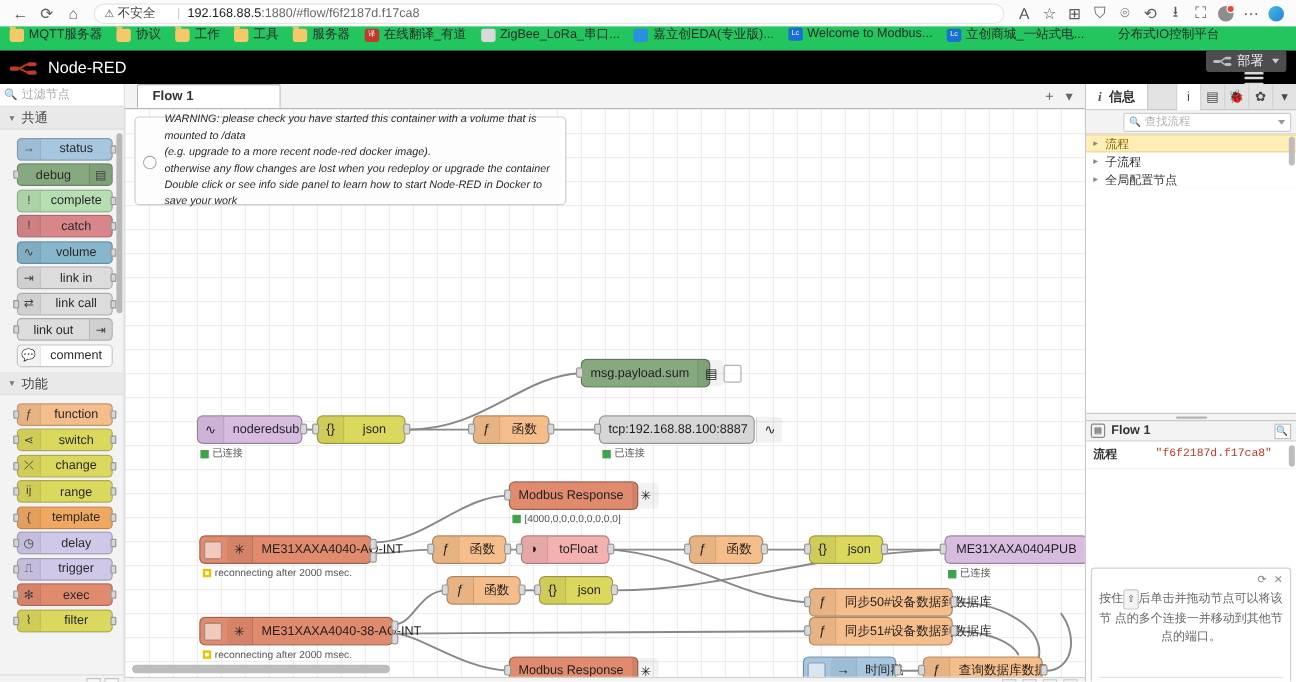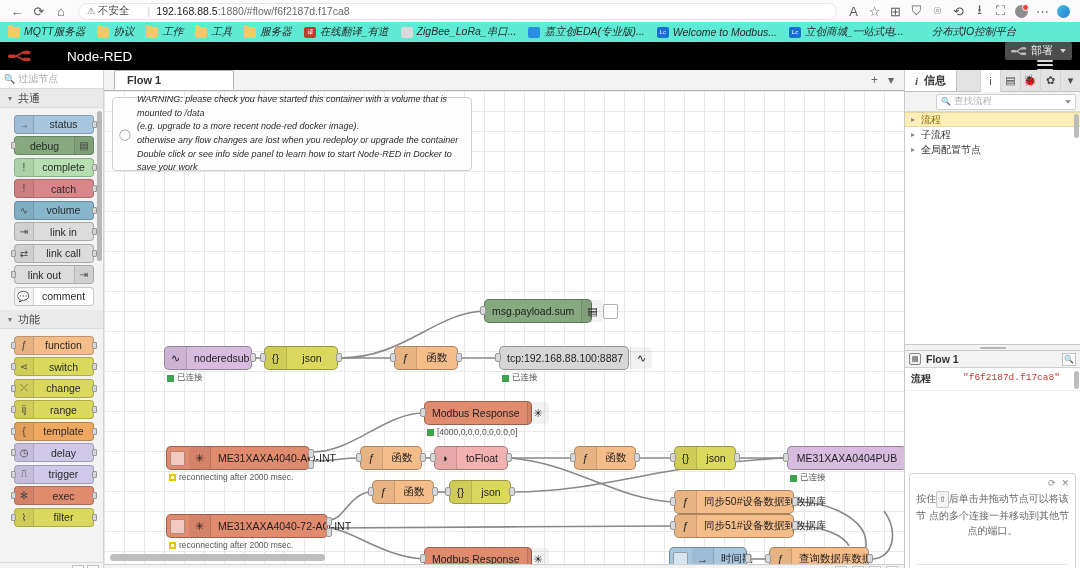--- a/index.html
+++ b/index.html
@@ -24,38 +24,38 @@
   #omnibox .url-host { color:#202020; }
   #omnibox .url-rest { color:#6a6a6a; }
   #nav-right { display:flex; align-items:center; }
   #nav-right .nav-btn { width:21px; }
   .avatar-dot { width:13px; height:13px; border-radius:50%; background:#8d8d8d; position:relative; }
   .avatar-dot::after { content:""; position:absolute; top:-1px; right:-1px; width:5px; height:5px;
                        border-radius:50%; background:#e8453c; border:1px solid #fbfbfb; }
   .copilot { width:13px; height:13px; border-radius:50%;
              background:linear-gradient(135deg,#3fc1d9,#2a7de1); }
 
-  #bookmarks { height:20px; display:flex; align-items:center; padding:0 8px;
-               background:#5eead4; overflow:hidden; white-space:nowrap;font-style:italic; }
+  #bookmarks { height:20px; display:flex; align-items:flex-start; padding:0 8px;
+               background:#22c55e; overflow:hidden; white-space:nowrap; }
   .bm { display:inline-flex; align-items:center; margin-right:12px; font-size:10.5px; color:#2b2b2b; }
   .bm .bm-ico { width:12px; height:11px; margin-right:4px; border-radius:2px; flex:none;
                 display:inline-block; }
   .ico-folder { background:#f5c869; position:relative; }
   .ico-folder::before { content:""; position:absolute; left:0; top:-2px; width:5px; height:2px;
                         background:#f5c869; border-radius:1px 1px 0 0; }
   .ico-red { background:#c0392b; color:#fff; font-size:6px; text-align:center; line-height:11px; }
   .ico-blue { background:#2a8fe0; border-radius:50%; }
   .ico-blue2 { background:#1a6fd4; color:#fff; font-size:6px; text-align:center; line-height:11px; }
   .ico-gray { background:#d9d9d9; }
   .ico-none { background:transparent; }
 
   
   #nr-header { height:28px; background:#000000; display:flex; align-items:center;
                padding:0 8px; color:#fff; }
-  #nr-logo { display:flex; align-items:flex-start; font-size:13.5px; color:#ffffff;gap:27px; }
+  #nr-logo { display:flex; align-items:flex-end; font-size:13.5px; color:#ffffff; }
   .logo-mark { width:26px; height:14px; margin-right:6px; display:inline-block; }
   #nr-header-right { margin-left:auto; display:flex; align-items:center;flex-direction:column; }
   #deploy-btn { height:18px; background:#4d4d4d; color:#eee; font-size:11px; display:flex;
                 align-items:center; border-radius:2px; padding:0 6px; }
   #deploy-btn .dep-ico { width:16px; height:10px; margin-right:4px; display:inline-block; }
   #deploy-btn .caret { margin-left:7px; border-left:3.5px solid transparent;
       border-right:3.5px solid transparent; border-top:4px solid #cfcfcf; }
   #menu-btn { margin-left:12px; display:flex; flex-direction:column; justify-content:center;
               gap:2.5px; width:16px; }
   #menu-btn span { display:block; height:2px; background:#d8d8d8; border-radius:1px; }
@@ -615,21 +615,21 @@
           </div>
           <div class="node" style="left: 345px; top: 389px; width: 62px; background: rgb(219, 217, 93);">
             <span class="n-ico">{}</span>
             <span class="n-label">json</span>
             <i class="in-port"></i>
             <i class="out-port"></i>
           </div>
           <div class="node" style="left: 62px; top: 423px; width: 162px; background: rgb(224, 138, 110);">
             <span class="btn-square" style="margin-left: 3px;"></span>
             <span class="n-ico">✳</span>
-            <span class="n-label">ME31XAXA4040-72-AO-INT</span>
+            <span class="n-label">ME31XAXA4040-38-AO-INT</span>
             <i class="out-port" style="top: 2px;"></i>
             <i class="out-port p2" style="top: 13px;"></i>
             <div class="nstatus">
               <span class="dot dot-yellow"></span>
               <span>reconnecting after 2000 msec.</span>
             </div>
           </div>
           <div class="node" style="left: 570px; top: 399px; width: 120px; background: rgb(245, 189, 138);">
             <span class="n-ico">ƒ</span>
             <span class="n-label">同步50#设备数据到数据库</span>

